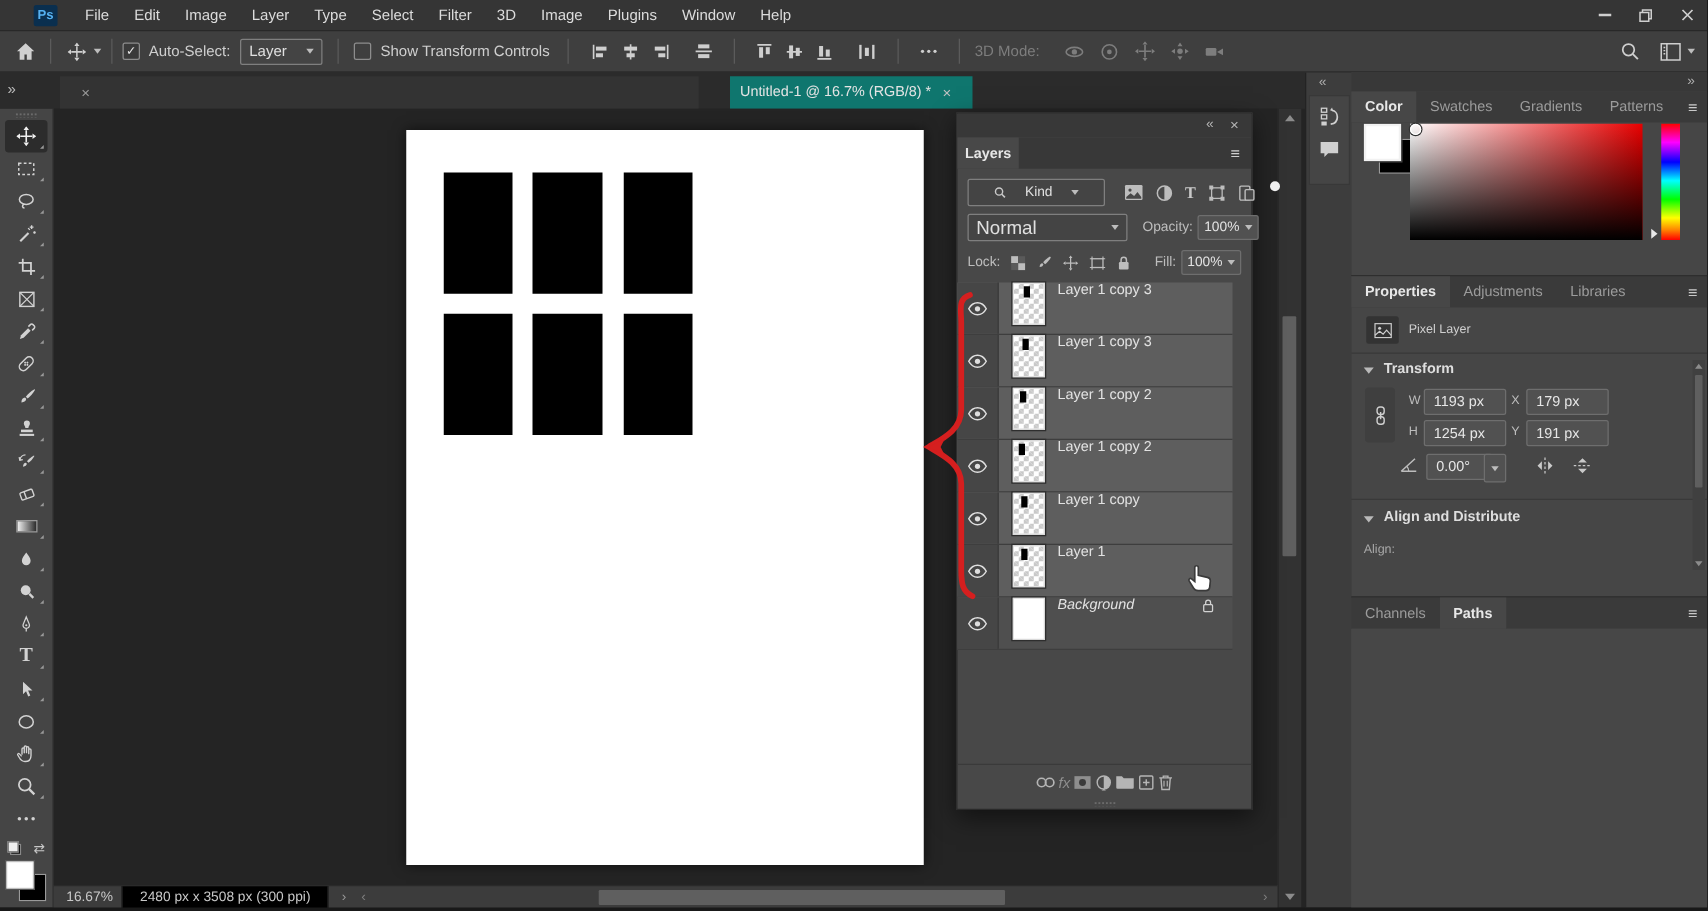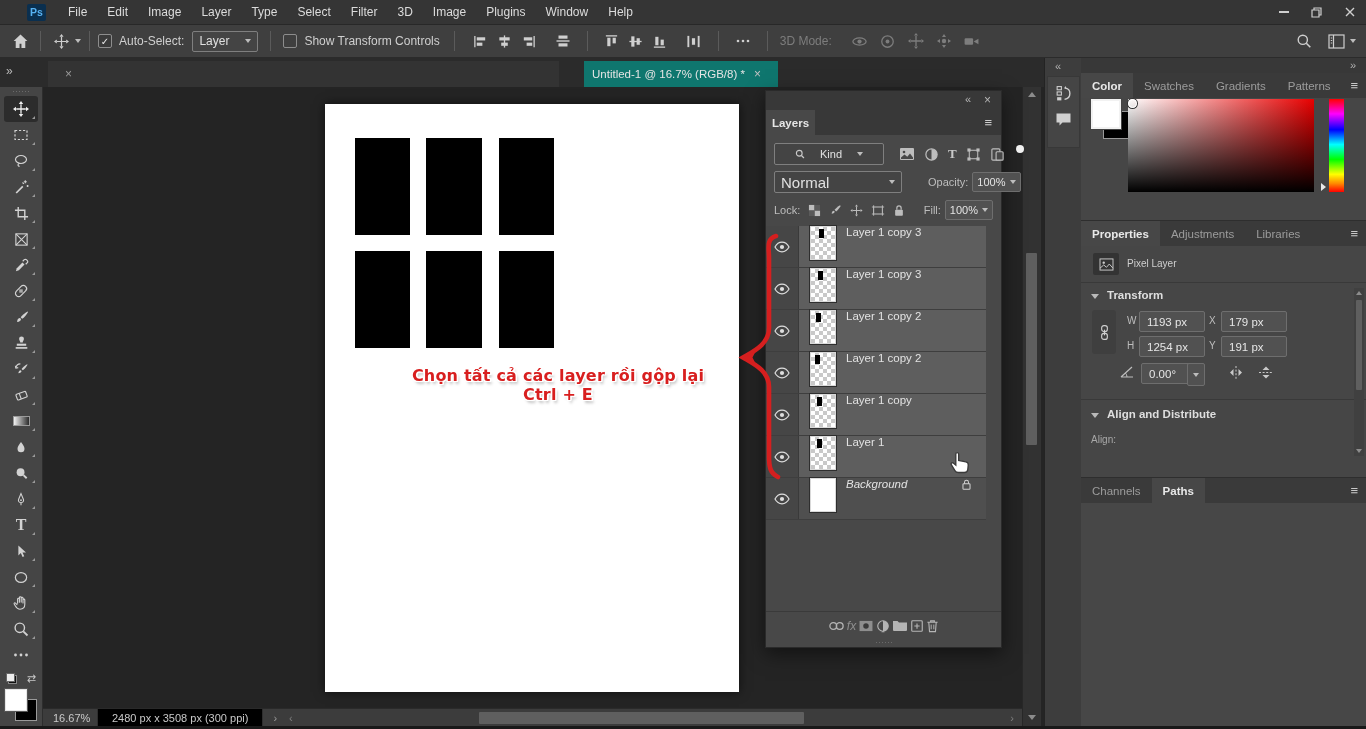--- a/index.html
+++ b/index.html
@@ -416,21 +416,20 @@
   </div>
 
   <div class="pasteboard"></div>
   <div class="canvas">
     <div class="crect" style="left:30px;top:34px"></div>
     <div class="crect" style="left:101px;top:34px;width:56px"></div>
     <div class="crect" style="left:174px;top:34px"></div>
     <div class="crect" style="left:30px;top:147px"></div>
     <div class="crect" style="left:101px;top:147px;width:56px"></div>
     <div class="crect" style="left:174px;top:147px"></div>
-    <div class="annotation" style="color:#d81f1f">Chọn tất cả các layer rồi gộp lại Ctrl + E</div>
   </div>
 
   <div class="vscroll">
     <div class="tri-up" style="margin:5px auto 0"></div>
     <div class="thumb" style="position:absolute;left:3px;top:166px;width:11px;height:192px"></div>
     <div class="tri-down" style="position:absolute;left:5px;bottom:6px"></div>
   </div>
 
   <div class="minidock">
     <span style="position:absolute;left:10px;top:2px;color:#b0b0b0;font-size:11px">«</span>
@@ -619,21 +618,21 @@
       <span style="margin-left:10px;position:relative;width:10px;height:20px;background:#3a3a3a;border-radius:5px">
           <span style="position:absolute;left:1px;top:1px;width:8px;height:8px;border-radius:50%;background:#f0f0f0"></span>
         </span>
     </div>
 
     <div class="lrowbar" style="left:8px;top:81px;width:219px;height:20px">
       <span class="selbox" style="width:114px;height:20px;flex:0 0 auto">
         <span style="font-size:15px">Normal</span>
         <span class="cdown"></span>
       </span>
-      <span style="margin-left:26px;font-size:11px;color:#bdbdbd">Opacity:</span>
+      <span style="margin-left:12px;font-size:11px;color:#bdbdbd">Opacity:</span>
       <span class="valbox" style="margin-left:4px">
         <span>100%</span>
           <span class="cdown"></span>
       </span>
     </div>
 
     <div class="lrowbar" style="left:8px;top:109px;width:219px;height:20px">
       <span style="font-size:11px;color:#bdbdbd">Lock:</span>
       <span style="margin-left:8px">
           <svg width="13" height="13" viewBox="0 0 14 14">

